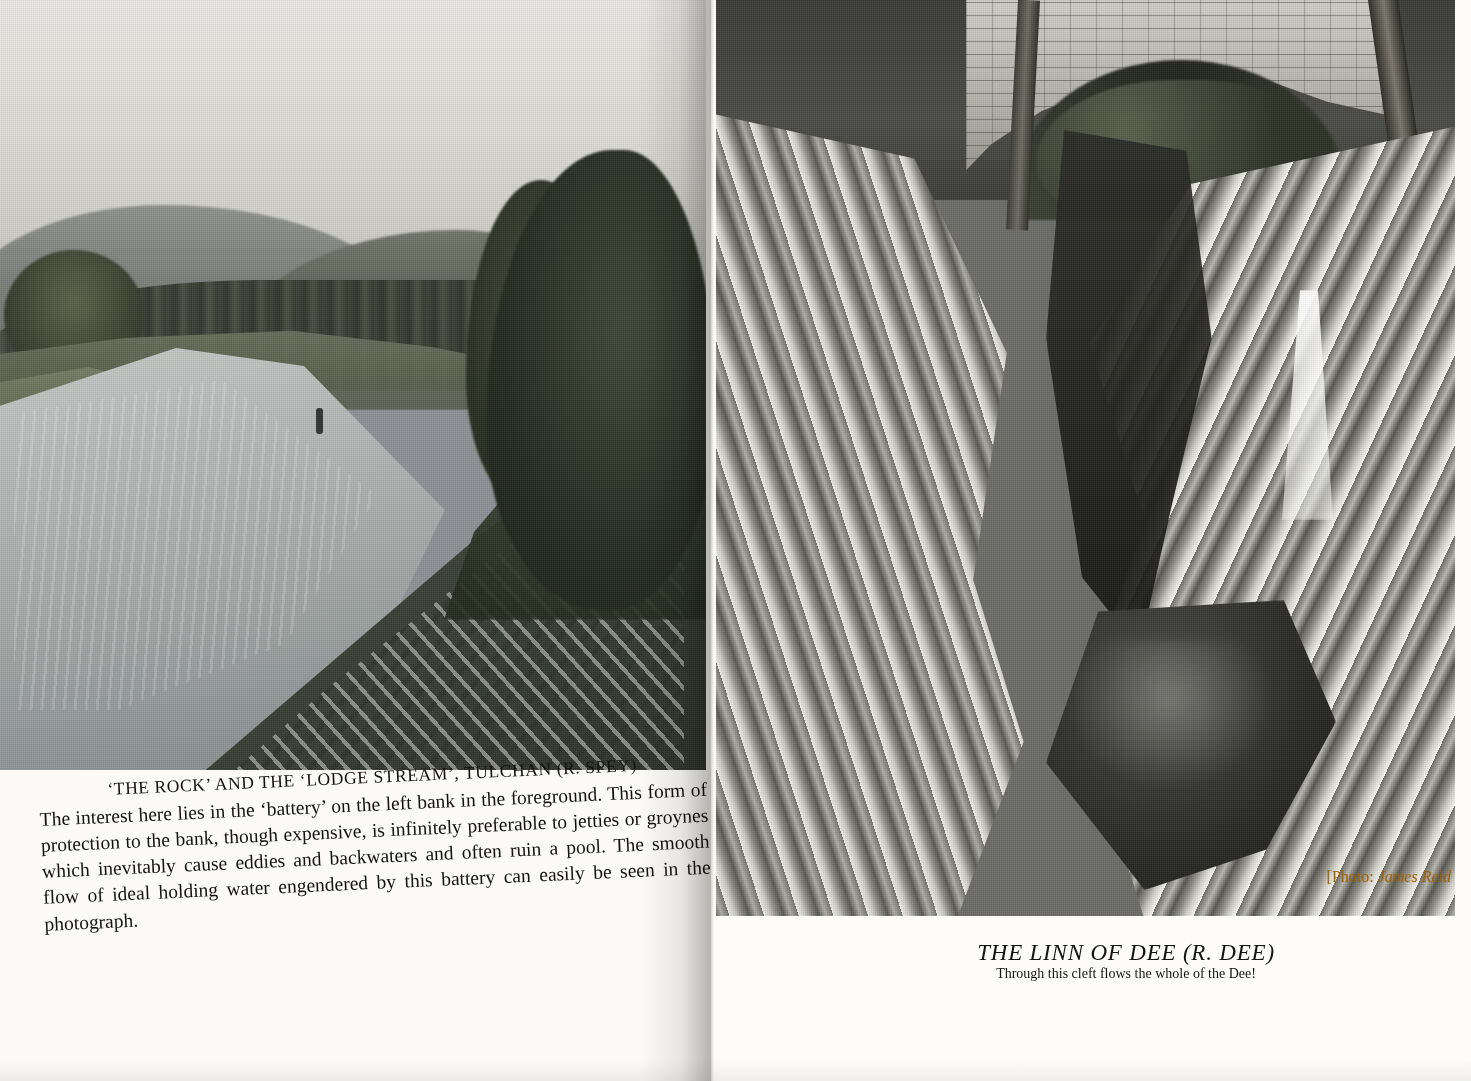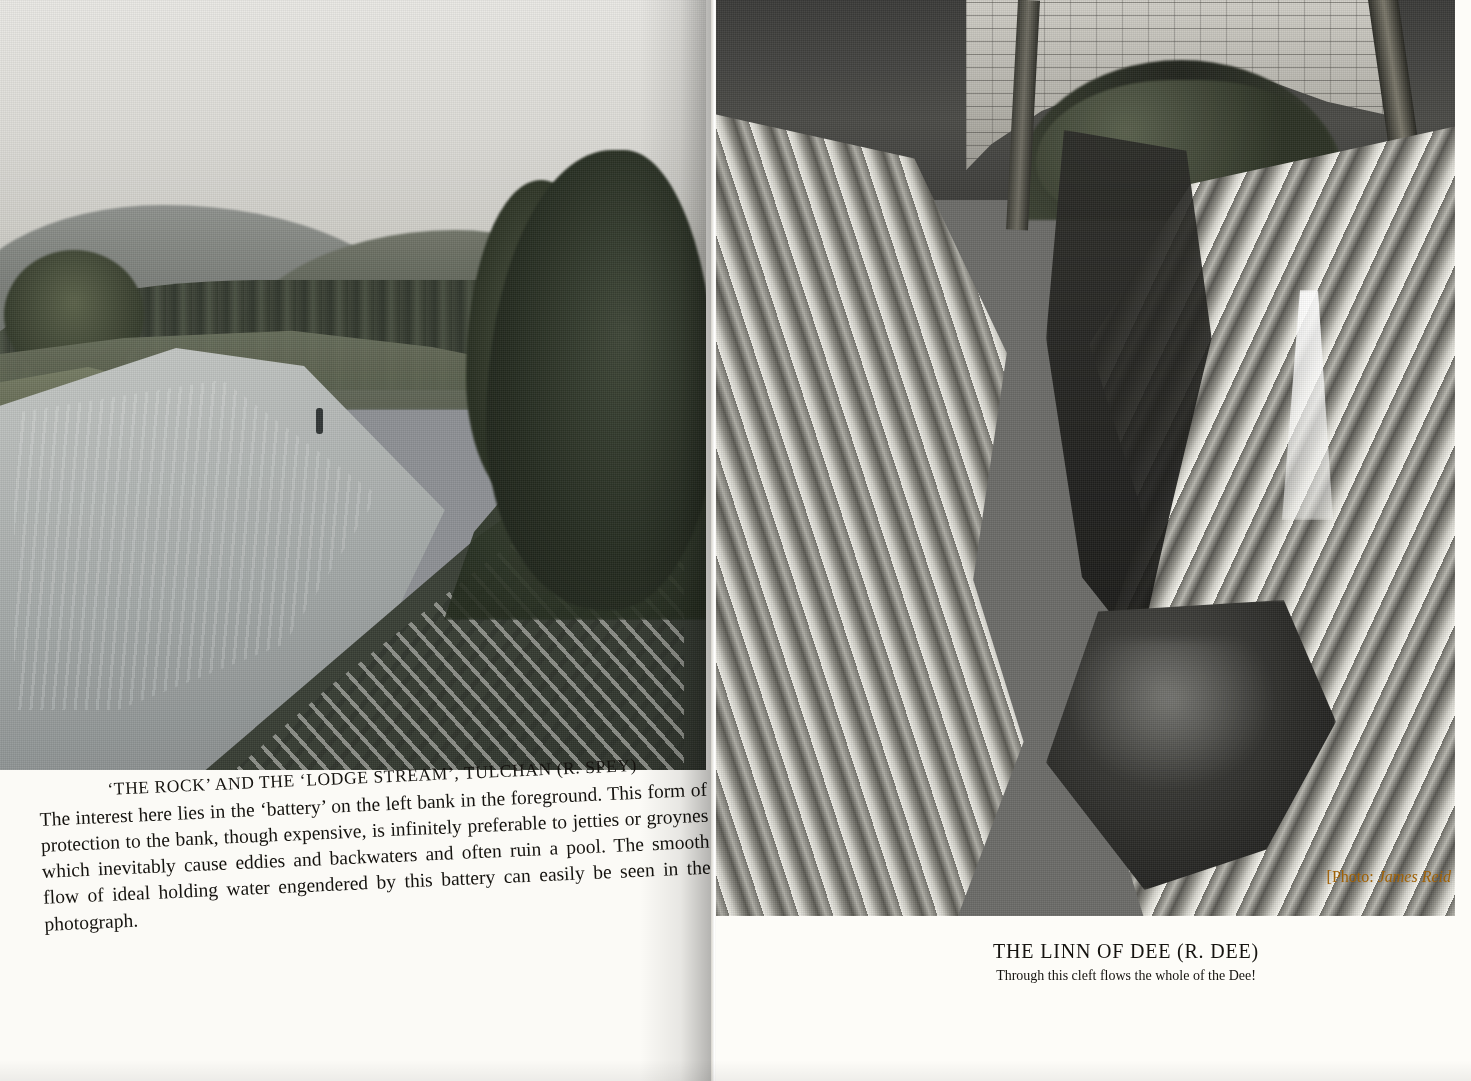--- a/index.html
+++ b/index.html
@@ -294,23 +294,23 @@
   #right-caption {
     position:absolute;
     left: 100px;
     top: 940px;
     width: 620px;
     text-align:center;
     color:#15130f;
   }
   #right-caption .cap-title {
     font-variant: small-caps;
-    font-size: 20px;
+    font-size: 23px;
     letter-spacing: .8px;
-    margin-bottom: 5px;
+    font-style: italic;
   }
   #right-caption .cap-body {
     font-size: 14px;
   }
 
   
   #bottom-edge {
     position:absolute; left:0; top:1060px; width:1471px; height:21px;
     background: linear-gradient(180deg, rgba(0,0,0,0), rgba(0,0,0,.06));
     pointer-events:none;

